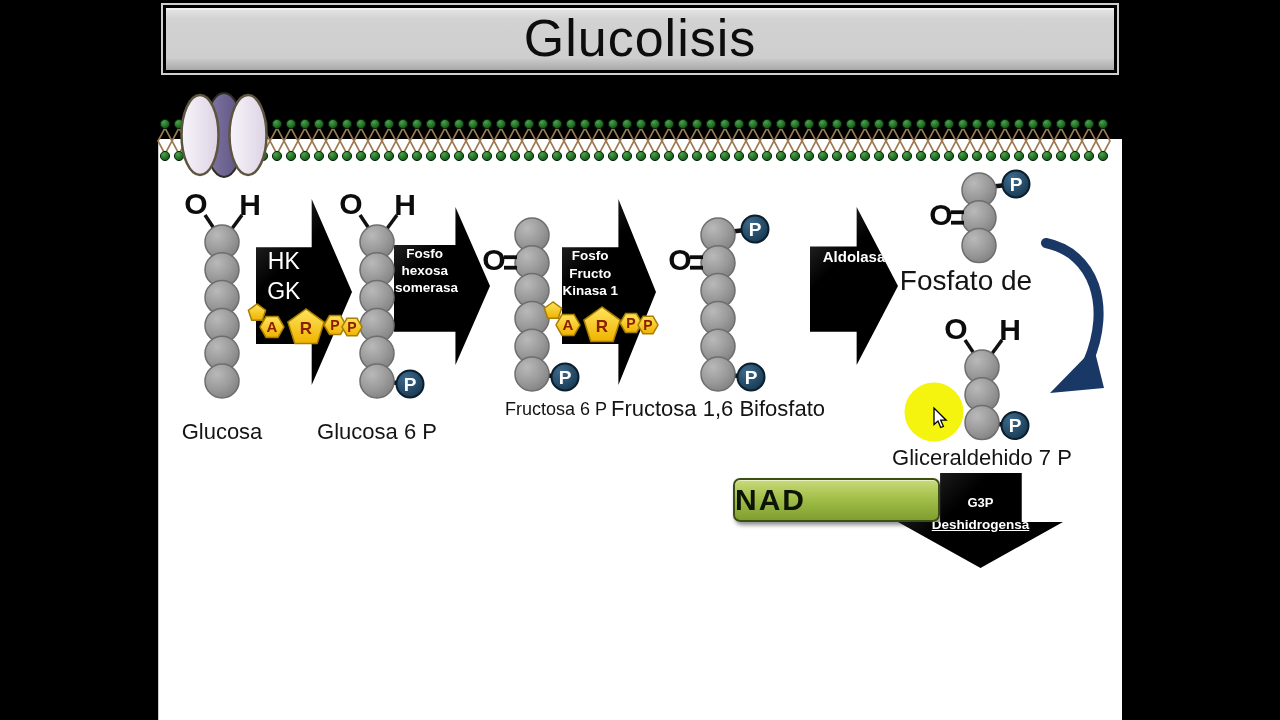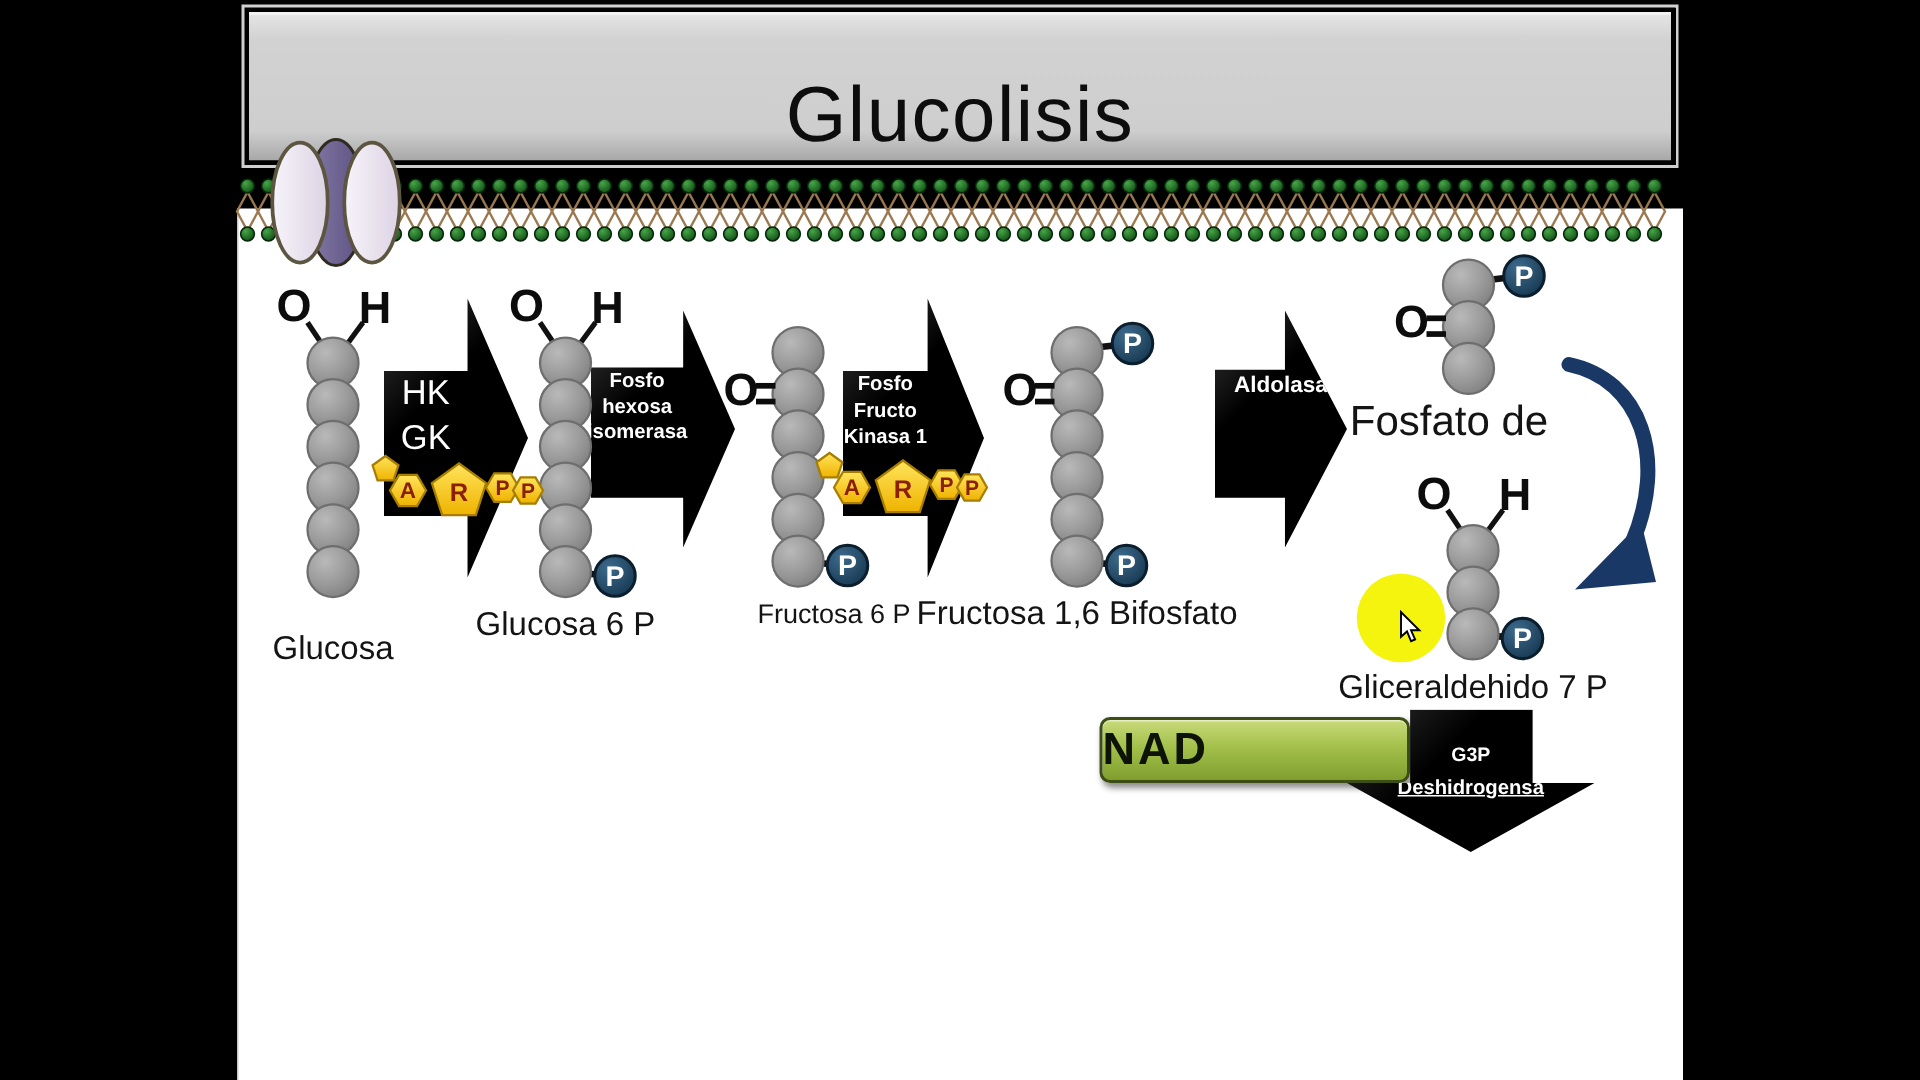--- a/index.html
+++ b/index.html
@@ -1,24 +1,24 @@
 <!DOCTYPE html>
 <html><head>
 <meta charset="utf-8">
 <style>
   html,body{margin:0;padding:0;background:#000;}
   *{box-sizing:border-box;}
   #stage{position:relative;width:1280px;height:720px;background:#000;overflow:hidden;
          font-family:"Liberation Sans", sans-serif;}
   #slide-white{position:absolute;left:158px;top:139px;width:964px;height:581px;background:#fff;
                border-left:1px solid #c9c9c9;}
-  #title-box{position:absolute;left:163px;top:5px;width:954px;height:105px;
+  #title-box{position:absolute;left:163px;top:5px;width:954px;height:68px;
              background:linear-gradient(#e6e6e6,#d2d2d2 18%,#cecece 80%,#a8a8a8);
              border:3px solid #000;box-shadow:0 0 0 2px #cfcfcf, inset 0 2px 0 #f2f2f2;
-             display:flex;align-items:flex-end;justify-content:center;}
+             display:flex;align-items:flex-start;justify-content:center;}
   #title-box .t{font-size:52px;color:#0d0d0d;letter-spacing:1px;}
   .arrow{position:absolute;background:linear-gradient(135deg,#6f6f6f 0,#222 14%,#000 34%);}
   .arrow .txt{position:absolute;display:flex;flex-direction:column;align-items:center;
               justify-content:flex-start;color:#fff;text-align:center;line-height:1.28;white-space:nowrap;}
   .mol-label{position:absolute;text-align:center;color:#141414;white-space:nowrap;}
   #nad-box{position:absolute;left:733px;top:478px;width:207px;height:44px;border-radius:7px;
            background:linear-gradient(#c9da7b,#a3c04a 45%,#7f9e2e);
            border:2px solid #3d4d16;box-shadow:2px 3px 4px rgba(0,0,0,.45), inset 0 1px 0 rgba(255,255,255,.55);
            display:flex;align-items:center;justify-content:flex-start;
            font-size:30px;font-weight:bold;color:#0d1407;letter-spacing:2px;}
@@ -65,21 +65,21 @@
       <div class="arrow" style="left: 810px; top: 207px; width: 88px; height: 158px; clip-path: polygon(0px 25%, 53% 25%, 53% 0px, 100% 50%, 53% 100%, 53% 79%, 0px 79%);">
         <div class="txt" style="left: 0px; top: 25%; height: 54%; width: 100%; font-size: 15px; font-weight: bold;">
           <div>Aldolasa</div>
         </div>
       </div>
     </div>
   <div id="labels-layer">
       <div class="mol-label" style="left: 82px; top: 420px; width: 280px; font-size: 22px; line-height: 24px;">
         <div>Glucosa</div>
       </div>
-      <div class="mol-label" style="left: 237px; top: 404px; width: 280px; font-size: 22px; line-height: 24px;">
+      <div class="mol-label" style="left: 237px; top: 420px; width: 280px; font-size: 22px; line-height: 24px;">
         <div>Glucosa 6 P</div>
       </div>
       <div class="mol-label" style="left: 416px; top: 397px; width: 280px; font-size: 18px; line-height: 24px;">
         <div>Fructosa 6 P</div>
       </div>
       <div class="mol-label" style="left: 578px; top: 397px; width: 280px; font-size: 22px; line-height: 24px;">
         <div>Fructosa 1,6 Bifosfato</div>
       </div>
       <div class="mol-label" style="left: 826px; top: 269px; width: 280px; font-size: 28px; line-height: 24px;">
         <div>Fosfato de</div>

